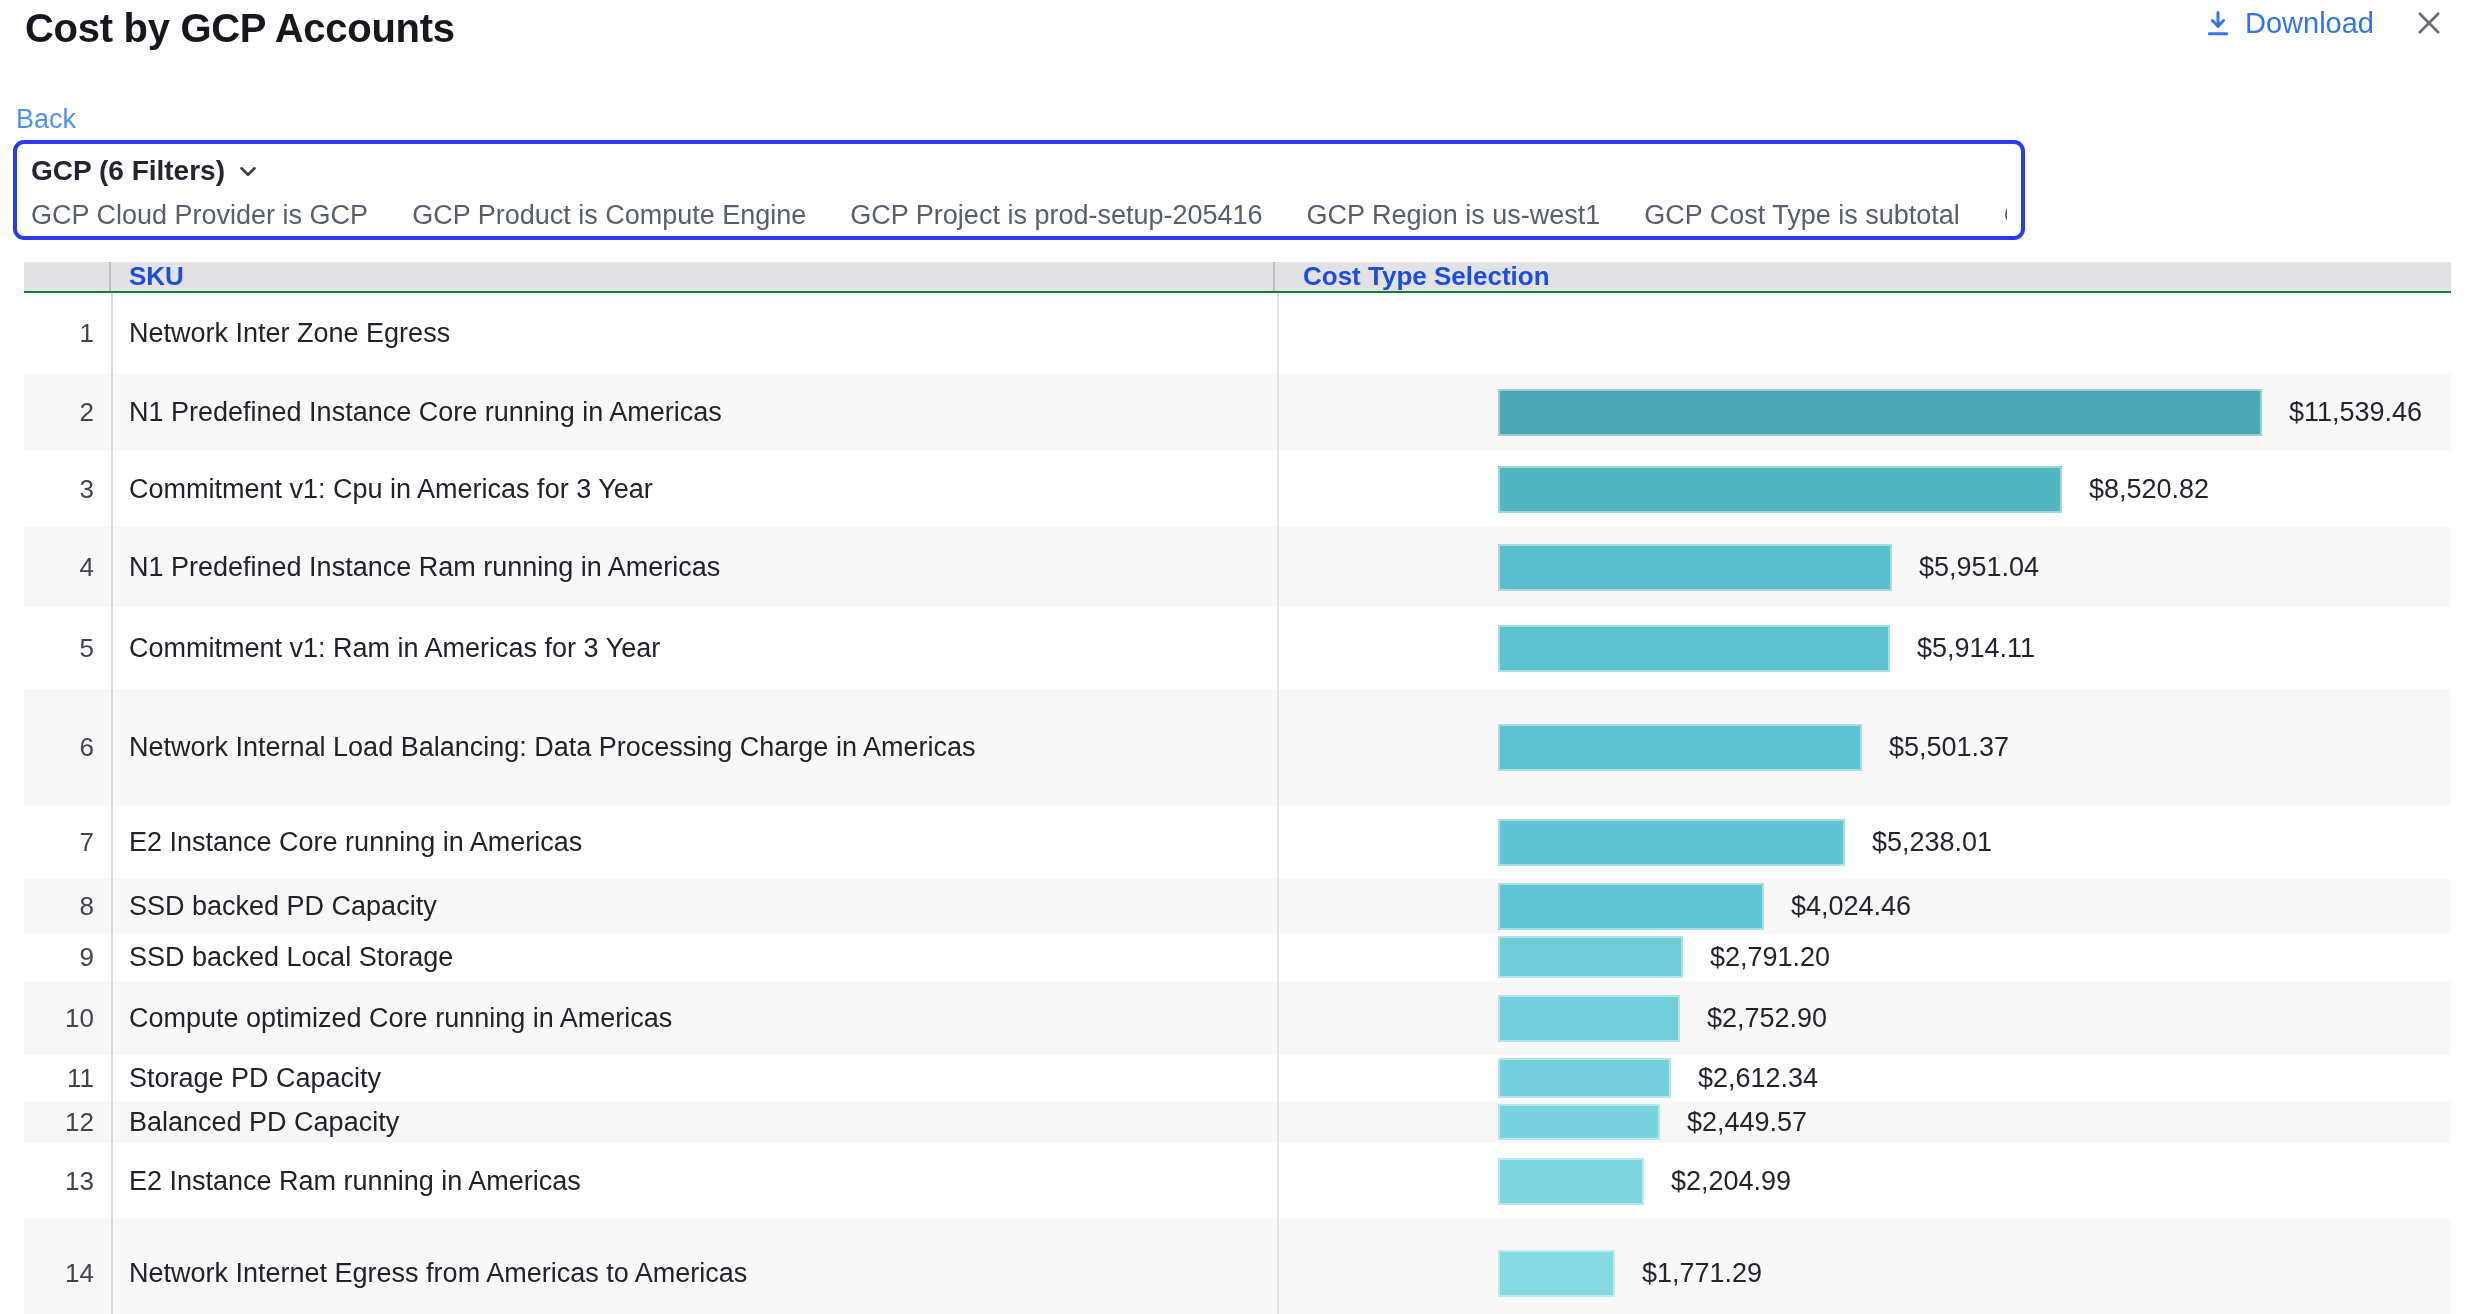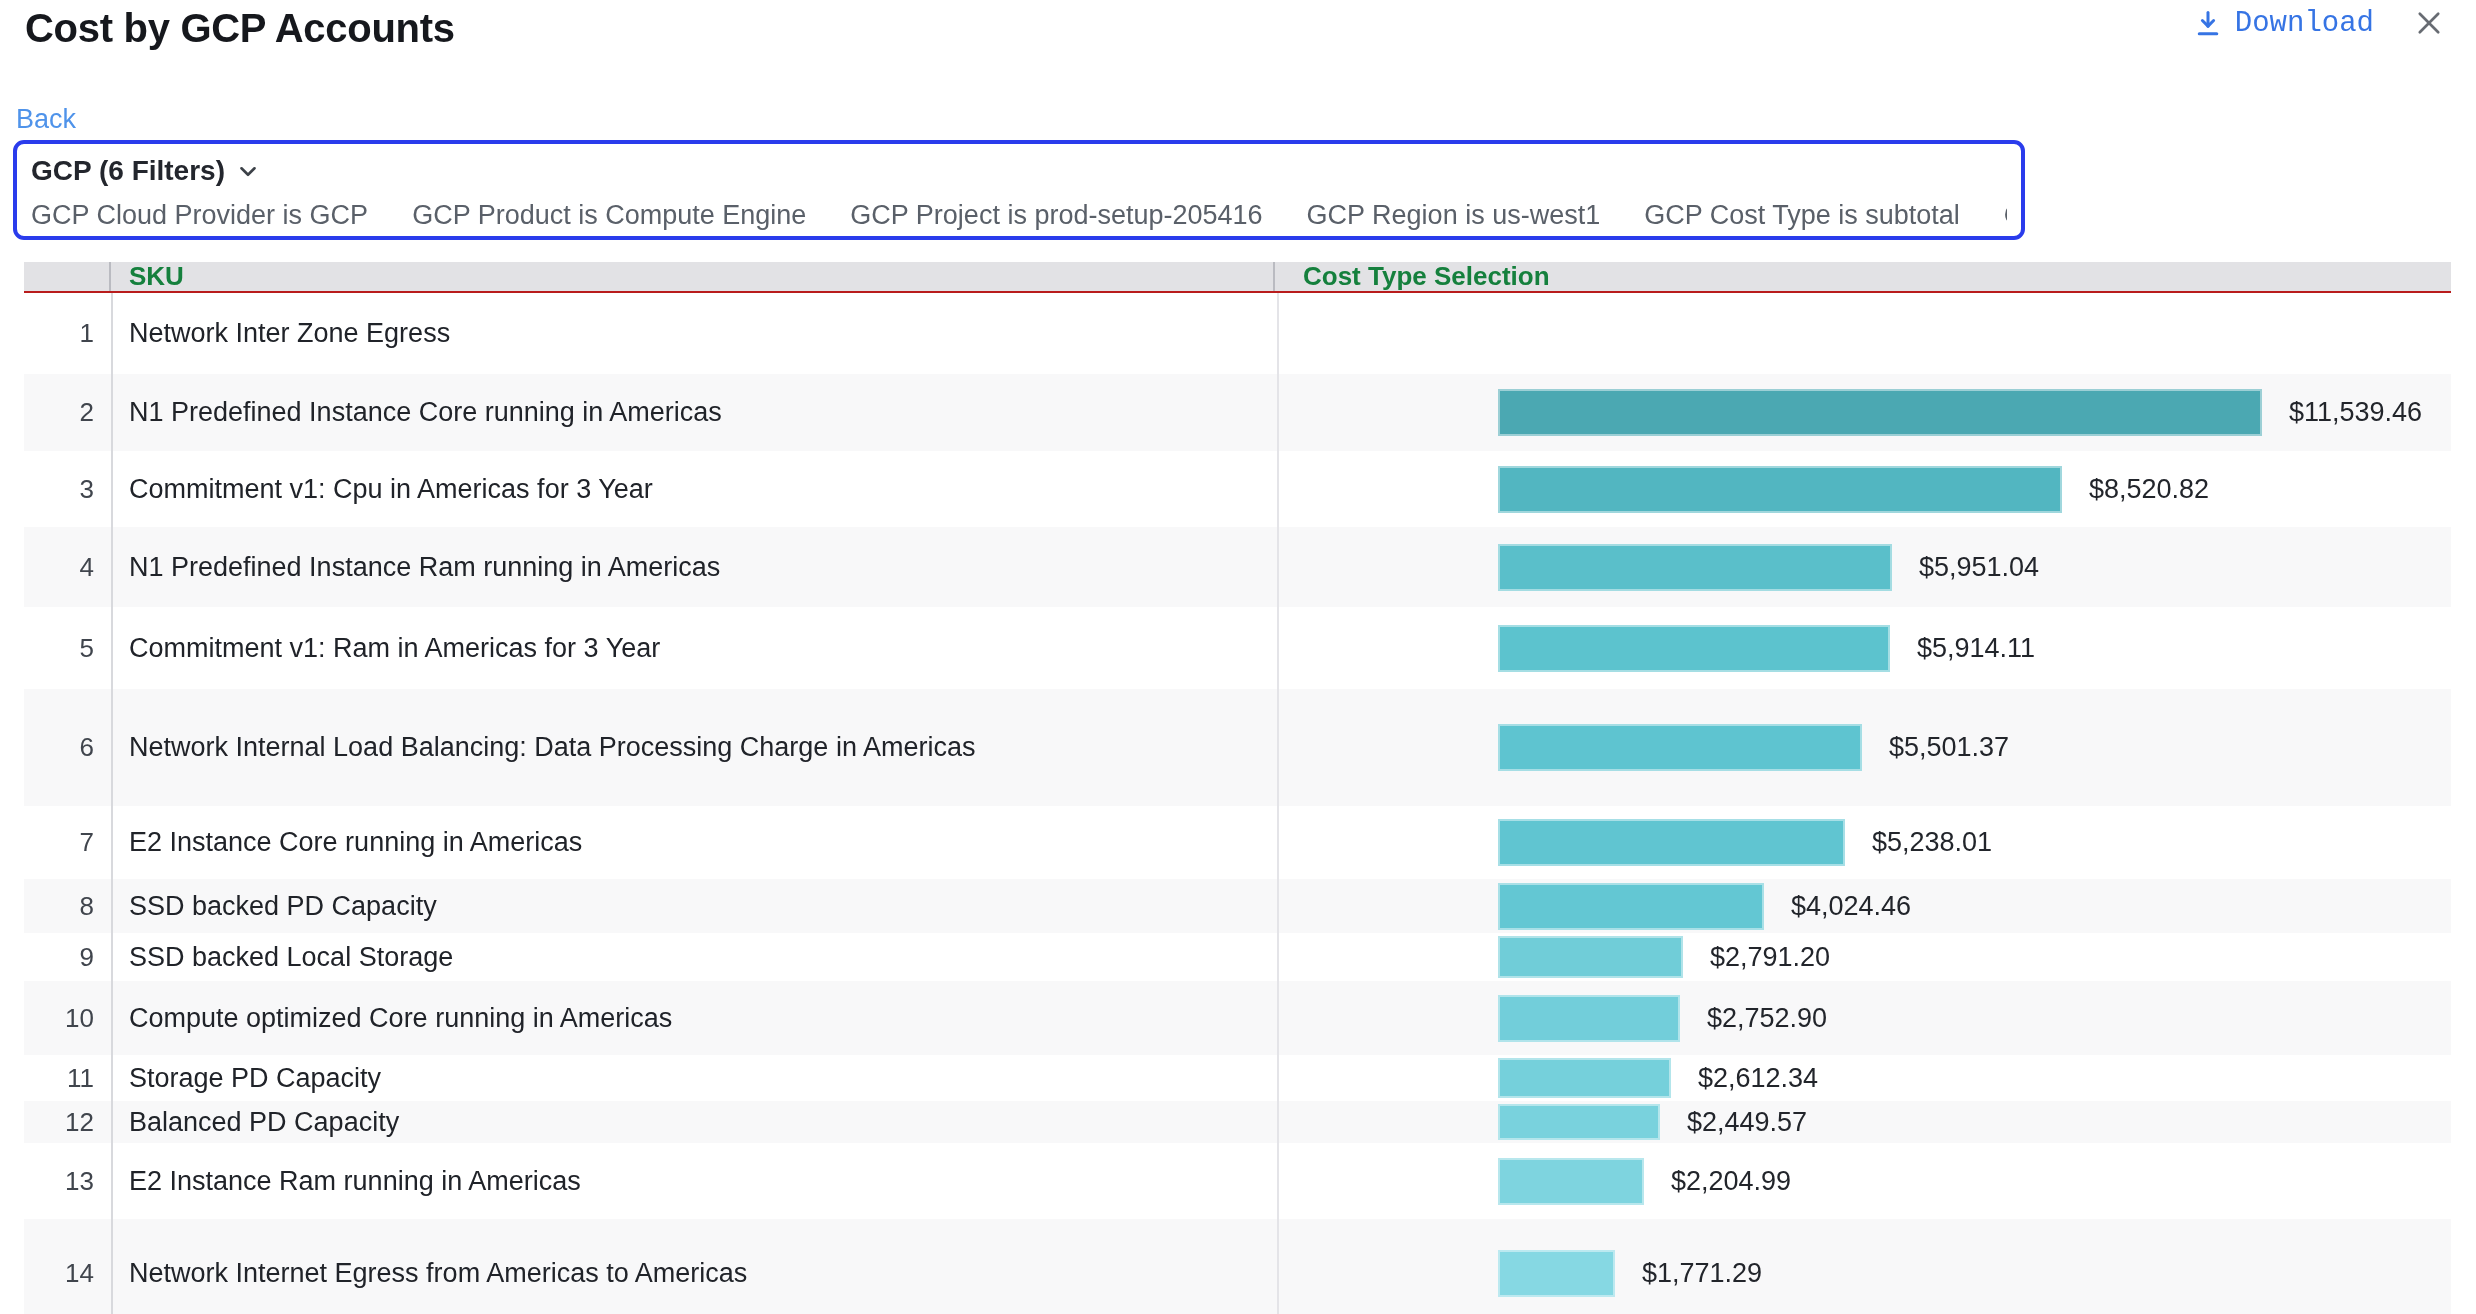--- a/index.html
+++ b/index.html
@@ -5,40 +5,40 @@
   * { margin: 0; padding: 0; box-sizing: border-box; }
   html, body { width: 2476px; height: 1314px; overflow: hidden; background: #ffffff;
     font-family: "Liberation Sans", sans-serif; }
   .page { position: relative; width: 2476px; height: 1314px; background: #fff; }
 
   
   .page-title { position: absolute; left: 25px; top: 6px; font-size: 40px; font-weight: 700;
     color: #16181d; letter-spacing: -0.3px; }
   .top-actions { position: absolute; right: 30px; top: 6px; display: flex; align-items: center; gap: 38px; }
   .download-btn { display: flex; align-items: center; gap: 12px; background: none; border: none;
-    cursor: pointer; font-family: Liberation Mono, monospace; }
+    cursor: pointer; font-family: Liberation Sans, sans-serif; }
   .download-btn span { font-size: 29px; font-weight: 500; color: #3674e4; }
   .close-btn { background: none; border: none; cursor: pointer; line-height: 0; padding: 0; }
 
   
   .back-link { position: absolute; left: 16px; top: 104px; font-size: 27px; color: #4f93ea;
     text-decoration: none; }
 
   
   .filter-box { position: absolute; left: 13px; top: 140px; width: 2012px; height: 100px;
     border: 4px solid #2a3cec; border-radius: 11px; background: #fff; padding: 11px 14px 0 14px; }
   .filter-summary { display: inline-flex; align-items: center; gap: 10px; cursor: pointer; }
   .filter-summary .label { font-size: 28px; font-weight: 600; color: #23262d; }
   .filter-list { display: flex; flex-wrap: nowrap; gap: 44px; margin-top: 13px; overflow: hidden; }
   .filter-item { font-size: 27px; font-weight: 500; color: #5a6069; white-space: nowrap; }
 
   
   .table { position: absolute; left: 24px; top: 262px; width: 2427px; }
-  .thead { display: flex; height: 31px; background: #e2e2e5; border-bottom: 2px solid #b91c1c;
-    align-items: center; font-size: 26px; font-weight: 700; color: #15803d; }
+  .thead { display: flex; height: 31px; background: #e2e2e5; border-bottom: 2px solid #15803d;
+    align-items: center; font-size: 26px; font-weight: 700; color: #1d4ed8; }
   .thead .col-num { width: 87px; height: 100%; border-right: 2px solid #babbc1; }
   .thead .col-sku { width: 1164px; height: 100%; display: flex; align-items: center;
     padding-left: 18px; border-right: 2px solid #babbc1; }
   .thead .col-bar { flex: 1; display: flex; align-items: center; padding-left: 28px; }
 
   .tbody { position: relative; }
   .tbody::before { content: ""; position: absolute; left: 87px; top: 0; bottom: 0; width: 2px;
     background: #d8d9dd; z-index: 2; }
   .tbody::after { content: ""; position: absolute; left: 1253px; top: 0; bottom: 0; width: 2px;
     background: #e4e4e8; z-index: 2; }

